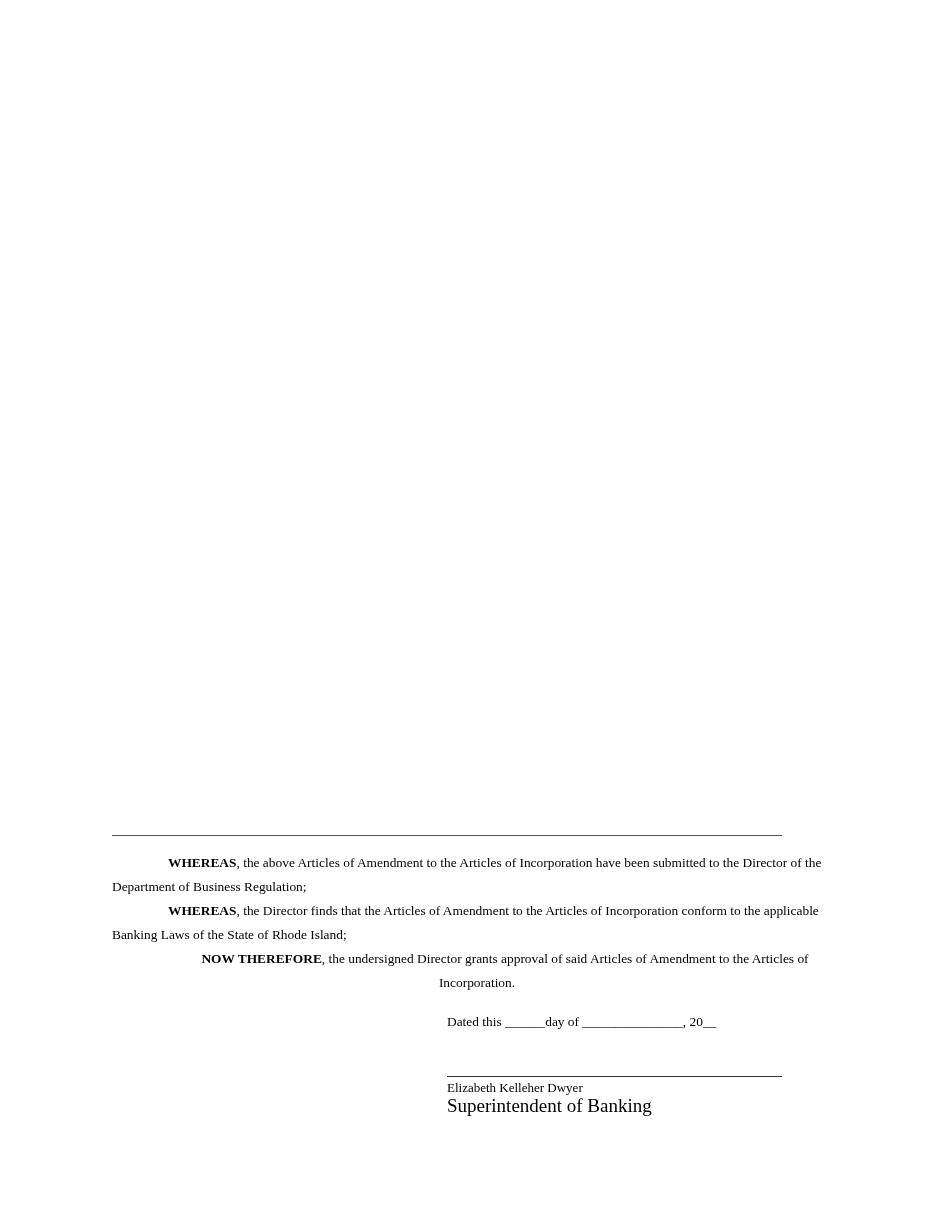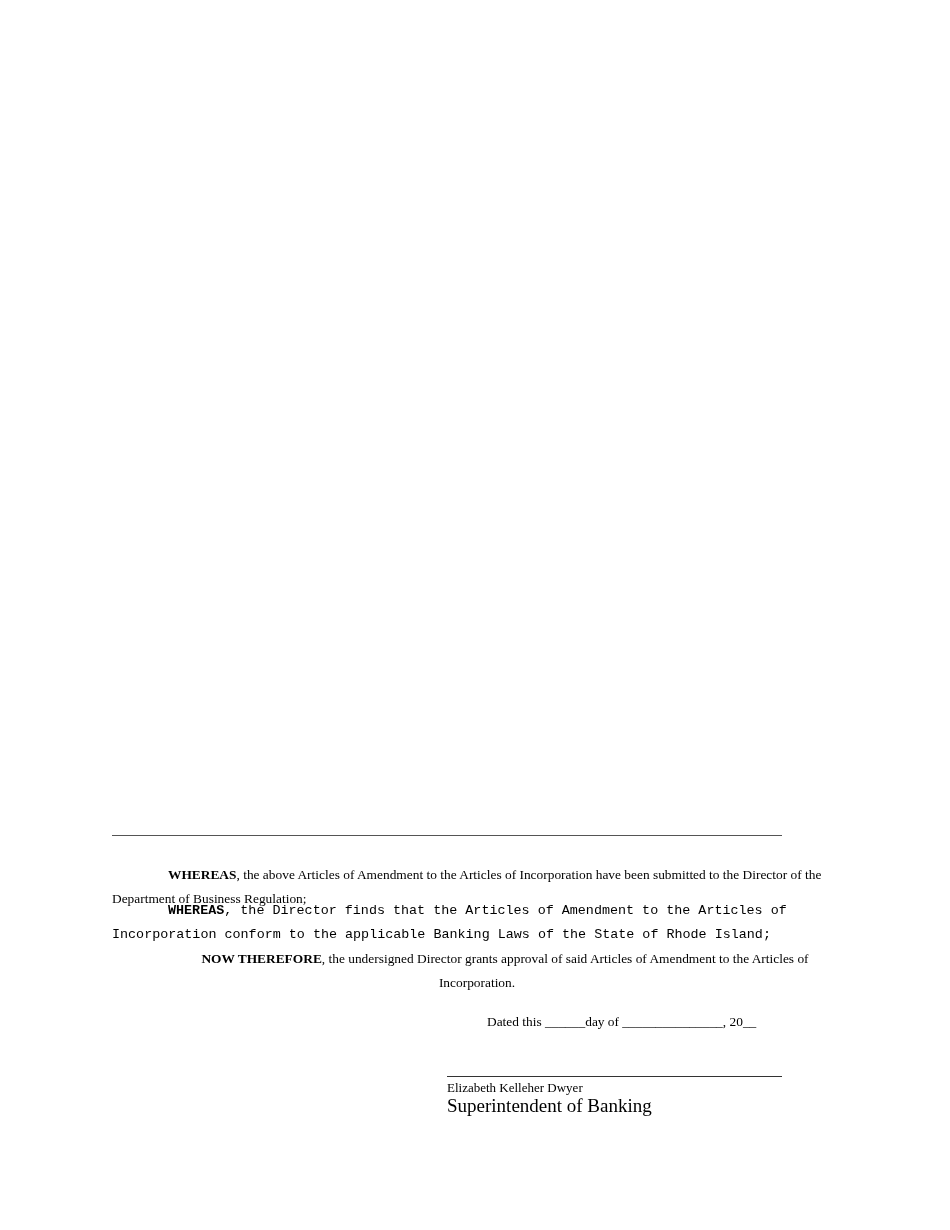--- a/index.html
+++ b/index.html
@@ -31,31 +31,30 @@
       line-height: 24px;
       margin: 0;
     }
     .para .indent {
       display: inline-block;
       width: 56px;
     }
     .para b {
       font-weight: bold;
     }
-    #p1 { top: 851px; margin-top: 12px; }
-    #p2 { top: 899px; font-family: Liberation Mono, monospace; }
+    #p1 { top: 851px; }
+    #p2 { top: 899px; }
     #p3 { top: 947px; text-align: center; }
     .dated {
       position: absolute;
       left: 447px;
       top: 1012px;
       font-size: 13.4px;
       line-height: 20px;
       white-space: pre;
-      margin-left: 40px;
     }
     .sig-line {
       position: absolute;
       left: 447px;
       top: 1076px;
       width: 335px;
       height: 0;
       border-top: 1px solid #333333;
     }
     .sig-name {

